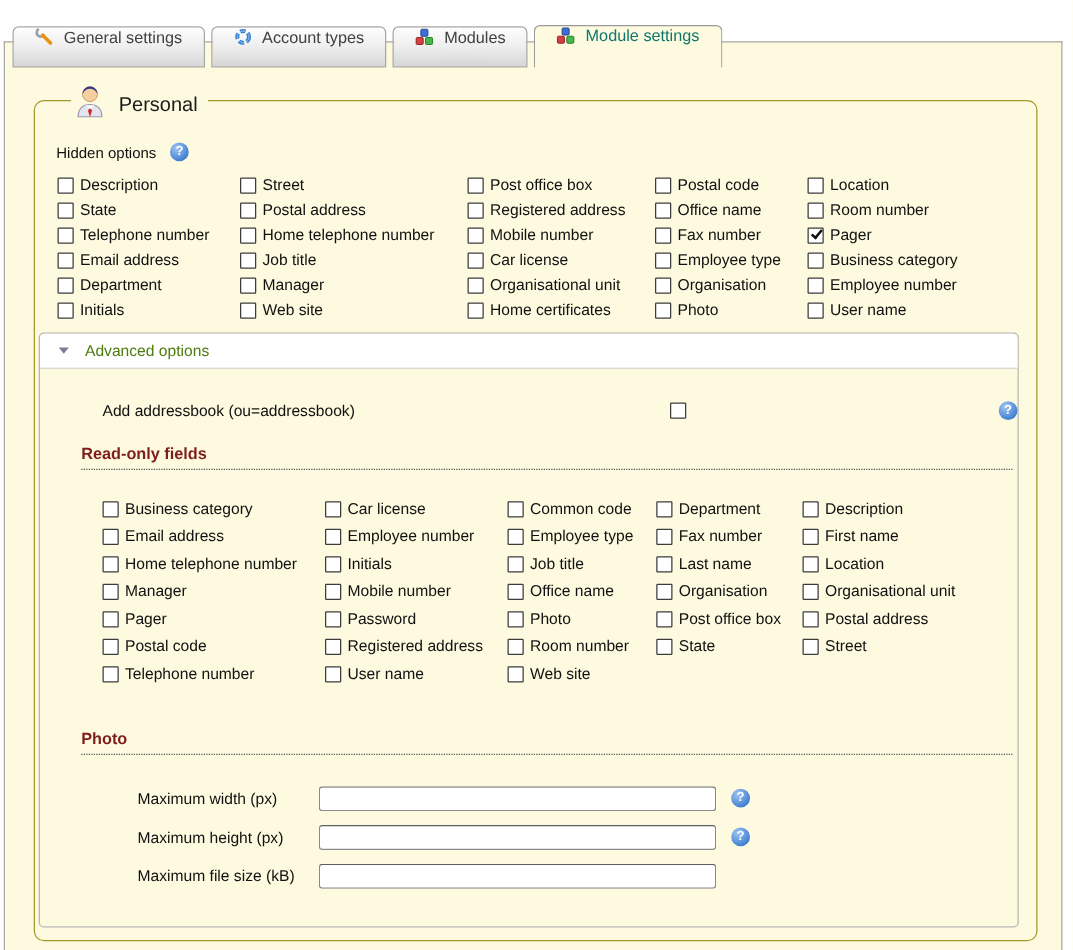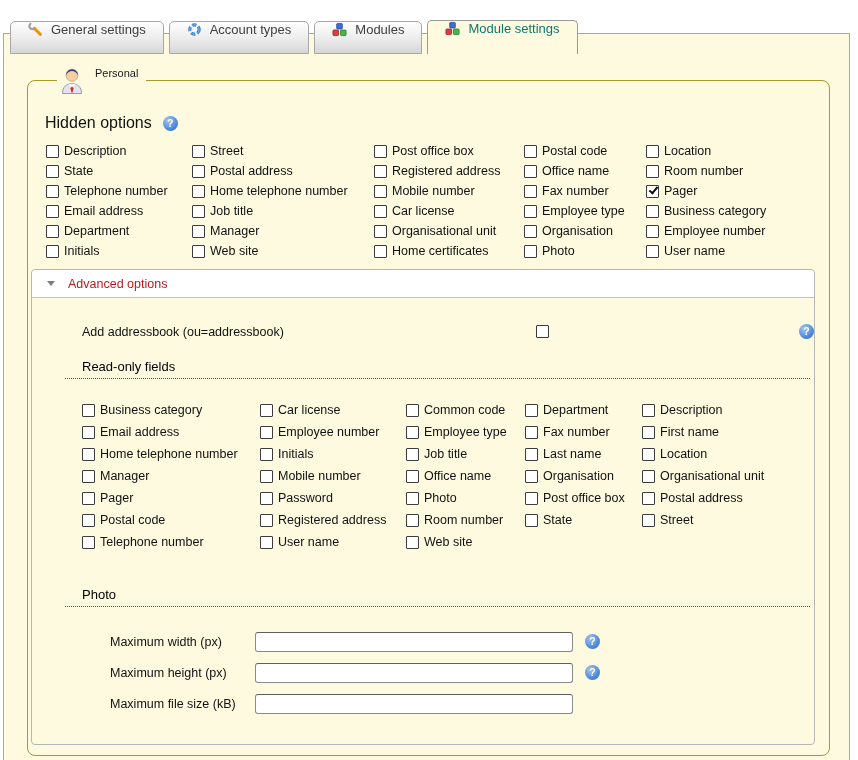--- a/index.html
+++ b/index.html
@@ -26,25 +26,25 @@
     position:absolute; top:33px; left:3px; width:847px; height:727px;
     background:#FDFADF; border:1px solid #a8a8a8; border-bottom:none; z-index:1;
   }
 
   
   fieldset.personal {
     margin:33px 19px 0 23px; border:1px solid #A6992F; border-radius:8px;
     padding:0 14px 10px 17px;
   }
   legend.personal-legend {
-    display:flex; align-items:flex-start; gap:10px; margin-left:12px; padding:0 8px 0 2px;
-    font-size:11px; color:#1a1a1a;
-  }
-
-  .hidden-label-row { margin:20px 0 0 0; display:flex; align-items:center; gap:11px; font-size:16px; }
+    display:flex; align-items:flex-end; gap:10px; margin-left:12px; padding:0 8px 0 2px;
+    font-size:16px; color:#1a1a1a;
+  }
+
+  .hidden-label-row { margin:20px 0 0 0; display:flex; align-items:center; gap:11px; font-size:12px; }
 
   
   .cb-grid { display:flex; }
   .grid1 { margin:9px 0 0 1px; }
   .cb-row { display:flex; align-items:center; gap:5px; font-size:12.5px; height:20px; cursor:pointer; }
   .grid2 .cb-row { height:22px; }
   .cb {
     width:13px; height:13px; border:1px solid #3c3c3c; background:#fff; border-radius:1px;
     position:relative; flex:none;
   }
@@ -52,34 +52,34 @@
     content:''; position:absolute; left:2px; top:1px; width:7px; height:3px;
     border-left:2px solid #111; border-bottom:2px solid #111; transform:rotate(-50deg);
   }
   .cb-label { white-space:nowrap; }
 
   
   .advanced { margin:8px 0 0 -14px; border:1px solid #b6b6b6; border-radius:4px; }
   .advanced-header {
     height:28px; display:flex; align-items:center; gap:13px; padding-left:15px;
     background:#ffffff; border-bottom:1px solid #c2c2c2; border-radius:4px 4px 0 0;
-    font-size:12.5px; color:#b91c1c; cursor:pointer;
+    font-size:12.5px; color:#4d7c0f; cursor:pointer;
   }
   .tri-down {
     width:0; height:0; border-left:4px solid transparent; border-right:4px solid transparent;
     border-top:5px solid #7b7b94;
   }
   .advanced-body { padding:26px 0 20px 0; }
 
   .addr-row { margin-left:50px; display:flex; align-items:center; gap:7px; font-size:12.5px;justify-content:space-between; }
   .addr-row .cb { margin-left:3px; }
 
   .section-heading { margin:18px 4px 0 33px; border-bottom:1px dotted #555; padding-bottom:3px; }
   .section-heading.photo-heading { margin-top:32px; }
-  .section-heading span { margin-left:17px; font-weight:normal; font-size:13px; color:#000000; }
+  .section-heading span { font-weight:bold; font-size:13px; color:#7f1d1d; }
 
   .grid2 { margin:20px 0 0 50px; }
 
   
   .photo-rows { margin:24px 0 0 50px; }
   .photo-row { display:flex; align-items:center; margin-bottom:10px; font-size:12.5px; height:21px; }
   .photo-row .plabel { width:145px; flex:none;margin-left:28px; }
   .photo-row input {
     width:318px; height:20px; border:1px solid #8a8a8a; border-top-color:#5e5e5e;
     border-radius:3px; background:#fff; padding:0 5px;

